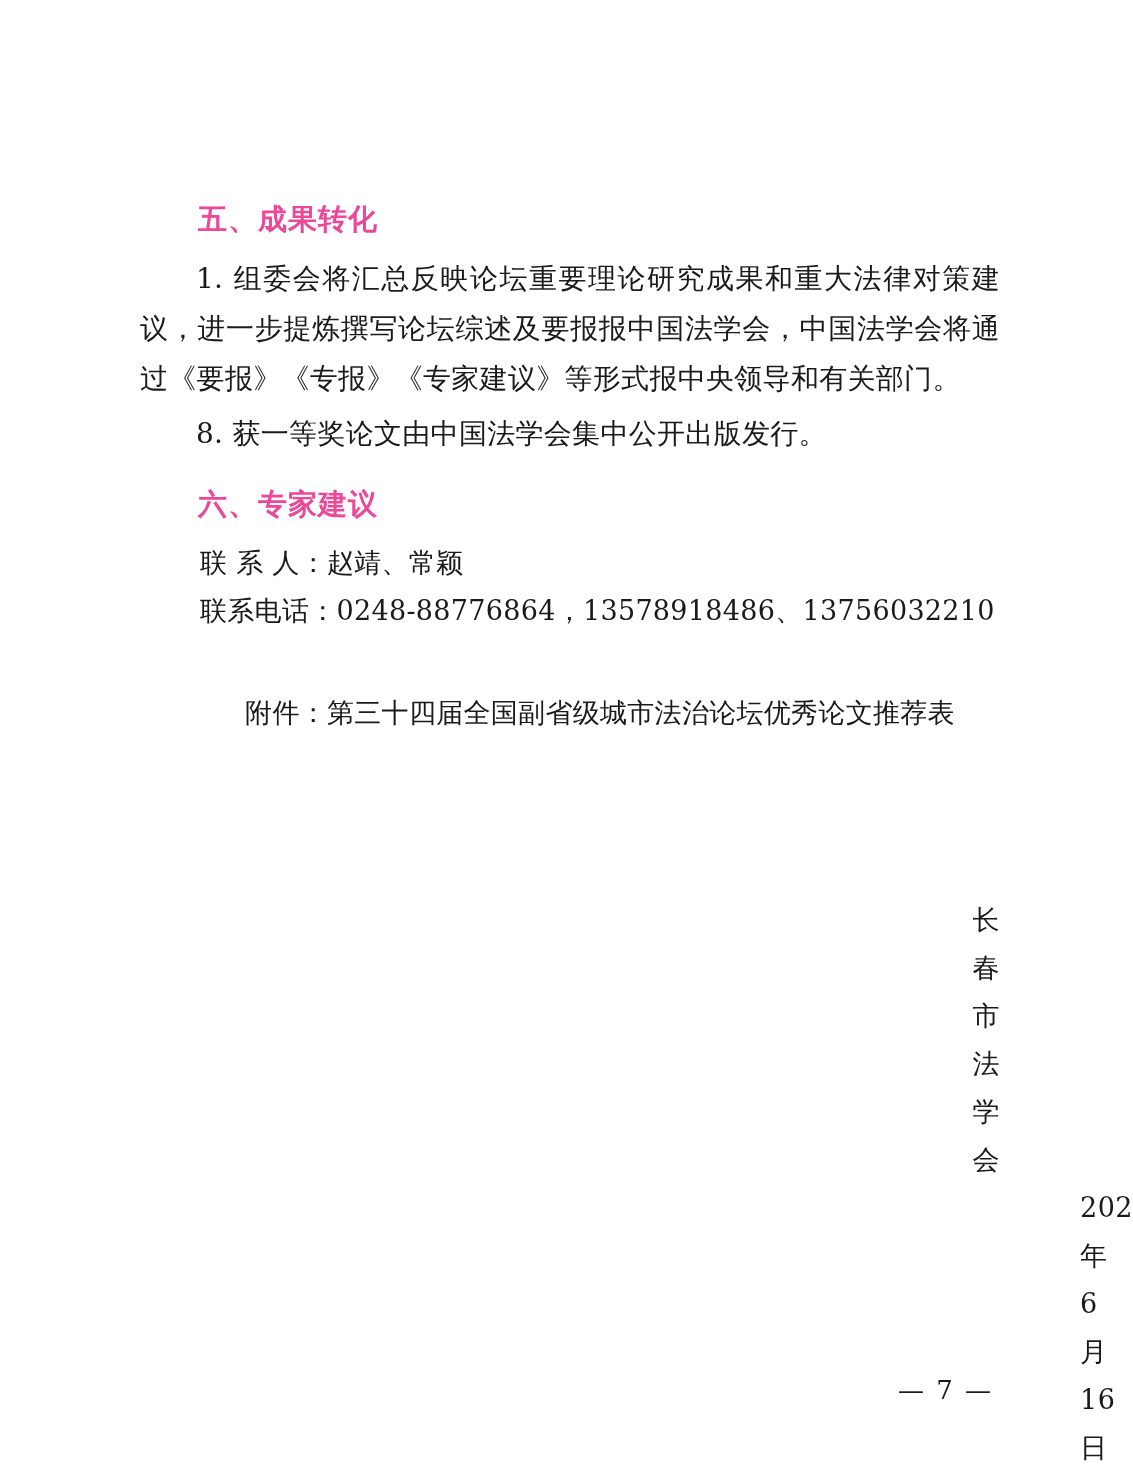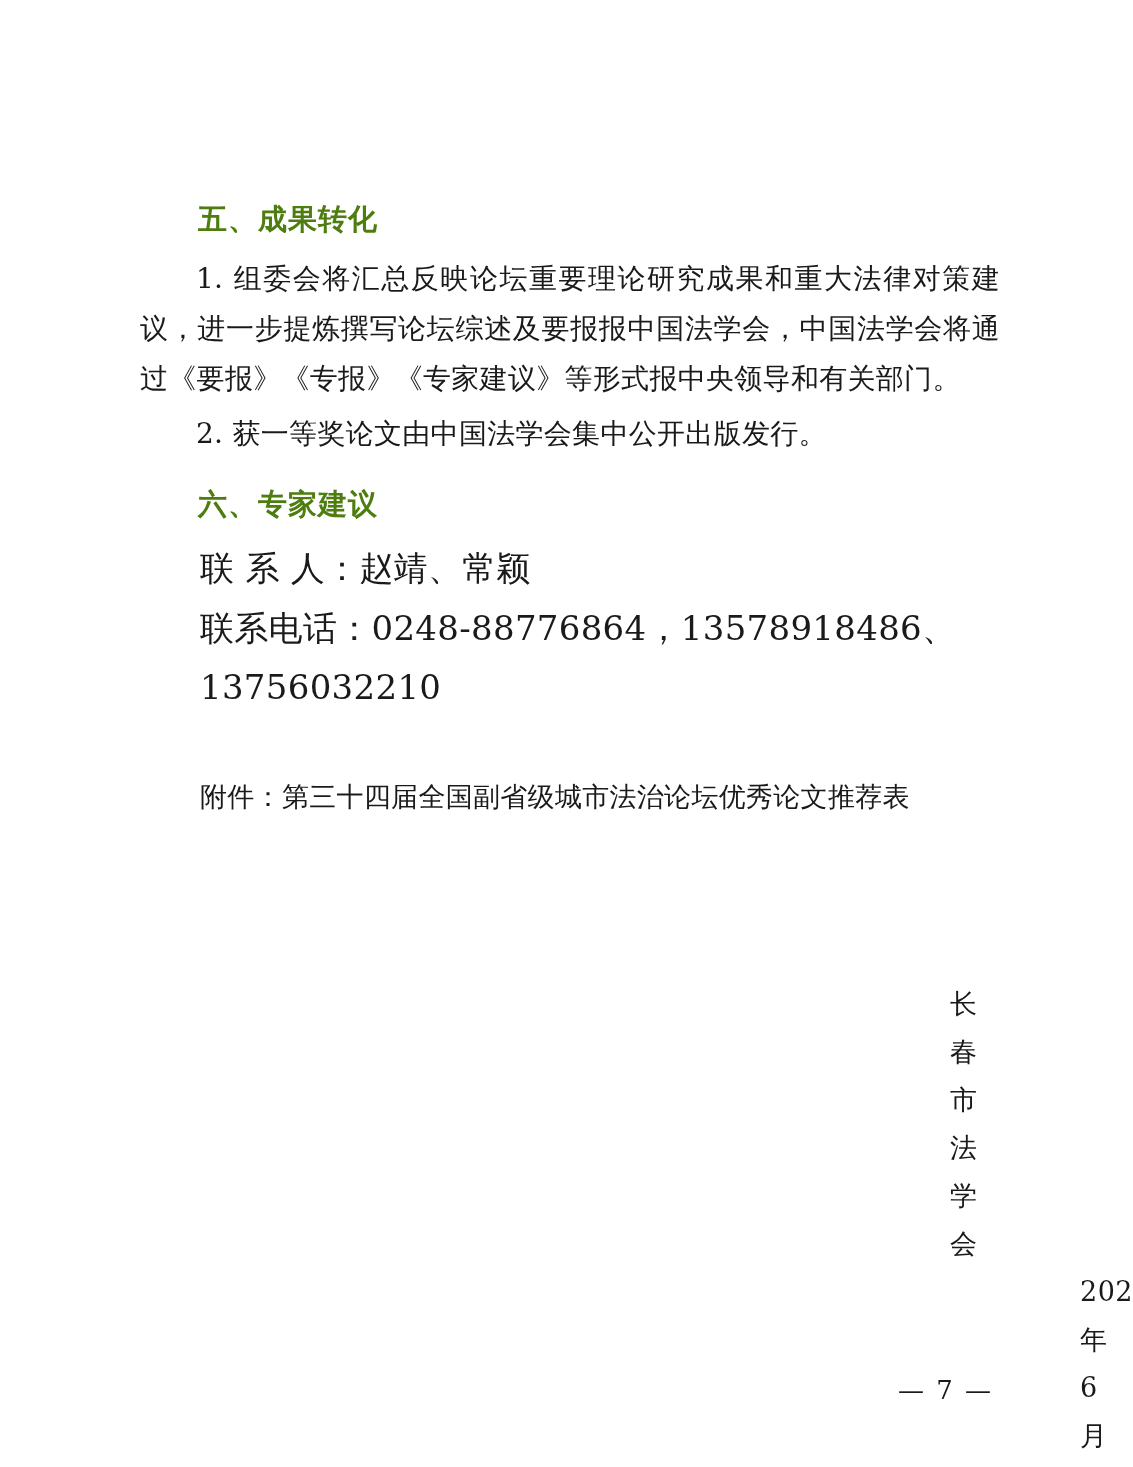--- a/index.html
+++ b/index.html
@@ -25,63 +25,65 @@
     top: 200px;
     width: 860px;
   }
   .heading {
     font-family: "DejaVu Sans", "Liberation Sans", sans-serif;
     font-weight: bold;
     font-size: 29px;
     letter-spacing: 1px;
     margin: 0 0 14px 0;
     padding-left: 58px;
-    color: #4d7c0f;
+    color: #ec4899;
   }
   .heading.second {
     margin-top: 26px;
   }
   .para {
     font-size: 28px;
     line-height: 1.78;
     margin: 0 0 6px 0;
     text-align: justify;
     text-justify: inter-ideograph;
     letter-spacing: 0.3px;
     color: #1a1a1a;
   }
   .para.indent {
     text-indent: 56px;
   }
   .contact-line {
-    font-size: 34px;
+    font-size: 27px;
     line-height: 1.75;
     margin: 0;
     padding-left: 60px;
     letter-spacing: 0.3px;
   }
   .attachment {
     font-size: 27px;
     line-height: 1.7;
     margin: 0;
     padding-left: 60px;
     letter-spacing: 0.3px;
+    text-align: center;
   }
   .spacer-lg { height: 56px; }
   .spacer-xl { height: 160px; }
   .signature {
     margin-top: 0;
     text-align: left;
     padding-left: 360px;
     font-size: 27px;
     line-height: 1.78;
     letter-spacing: 0.5px;
   }
   .sig-line2 {
     padding-left: 450px;
+    text-align: right;
   }
   .sig-date {
     padding-left: 580px;
   }
   .page-number {
     position: absolute;
     right: 140px;
     bottom: 62px;
     font-size: 26px;
     letter-spacing: 2px;
@@ -92,21 +94,21 @@
 <body>
 
 <div class="page">
 
   <div class="content">
 
     <h2 class="heading">五、成果转化</h2>
 
     <p class="para indent">1. 组委会将汇总反映论坛重要理论研究成果和重大法律对策建议，进一步提炼撰写论坛综述及要报报中国法学会，中国法学会将通过《要报》《专报》《专家建议》等形式报中央领导和有关部门。</p>
 
-    <p class="para indent">2. 获一等奖论文由中国法学会集中公开出版发行。</p>
+    <p class="para indent">8. 获一等奖论文由中国法学会集中公开出版发行。</p>
 
     <h2 class="heading second">六、专家建议</h2>
 
     <p class="contact-line">联 系 人：赵靖、常颖</p>
 
     <p class="contact-line">联系电话：0248-88776864，13578918486、13756032210</p>
 
     <div class="spacer-lg"></div>
 
     <p class="attachment">附件：第三十四届全国副省级城市法治论坛优秀论文推荐表</p>

